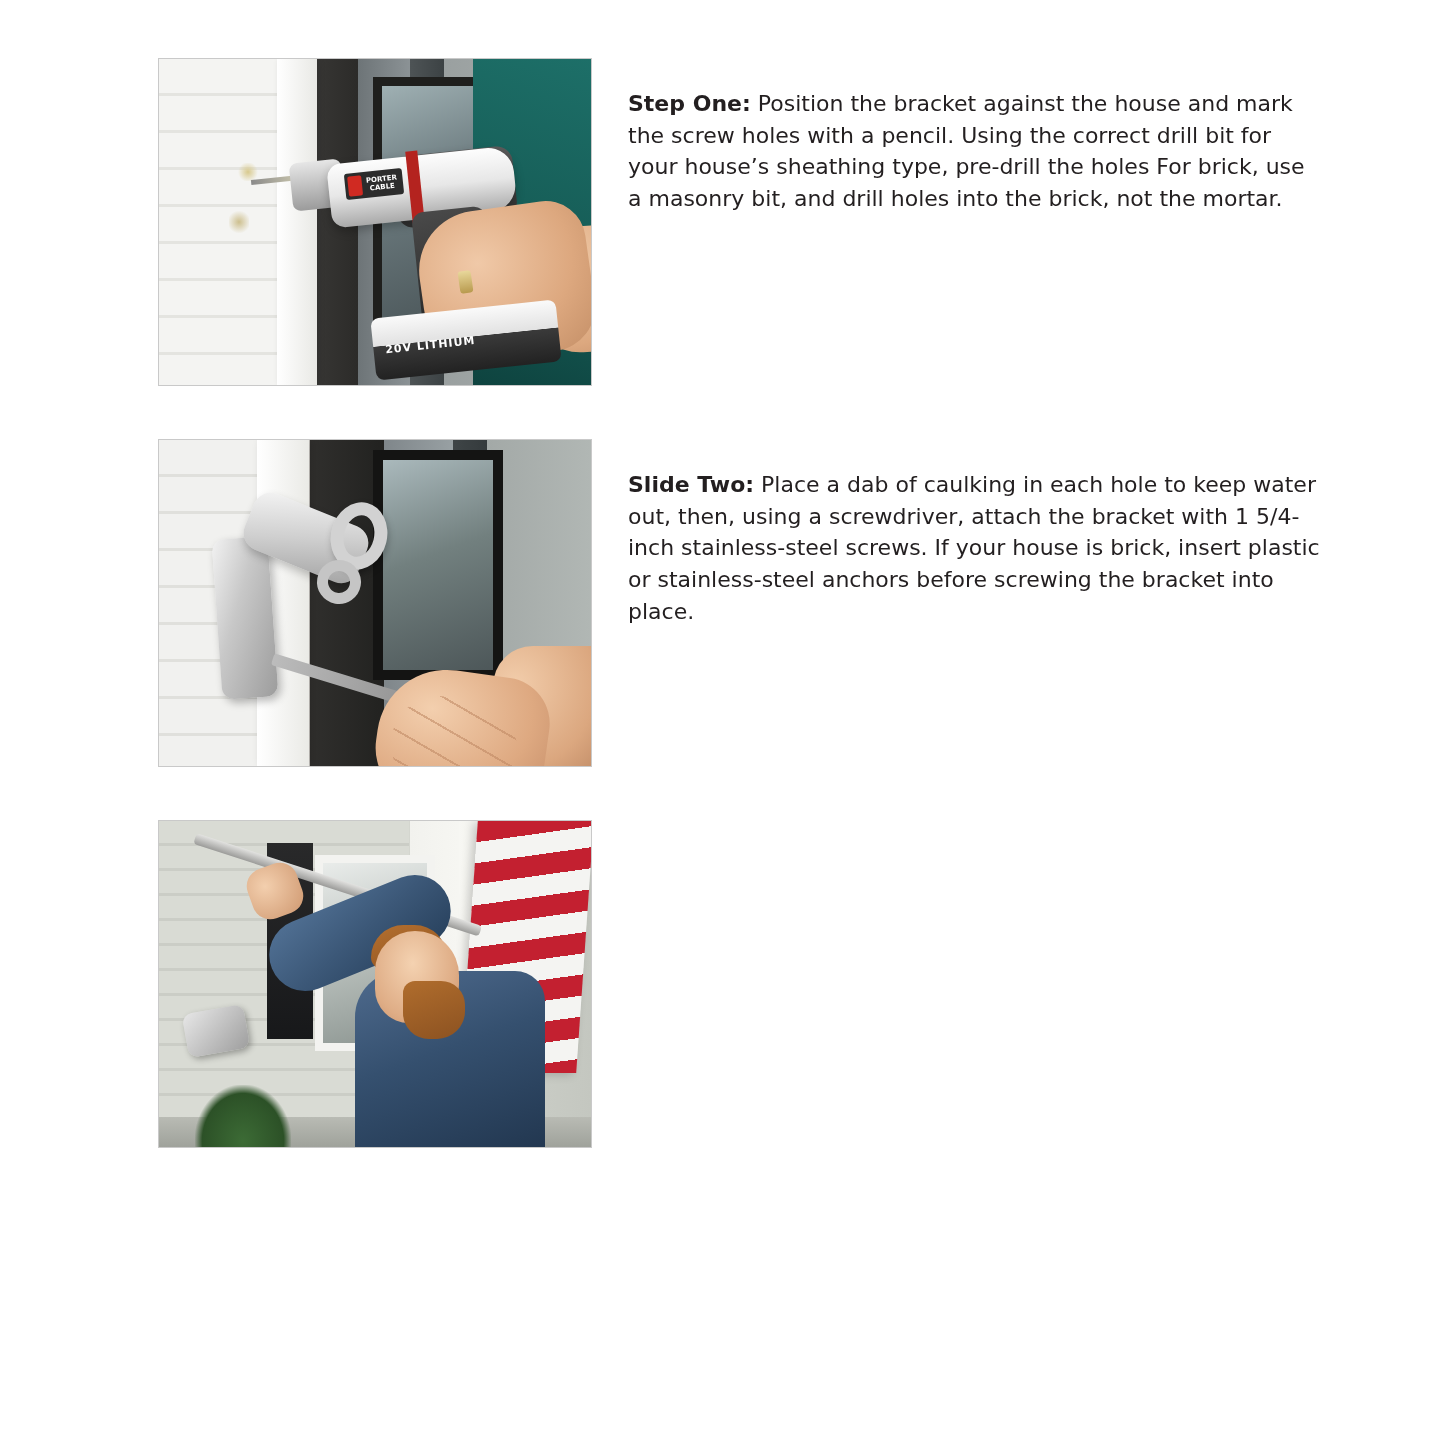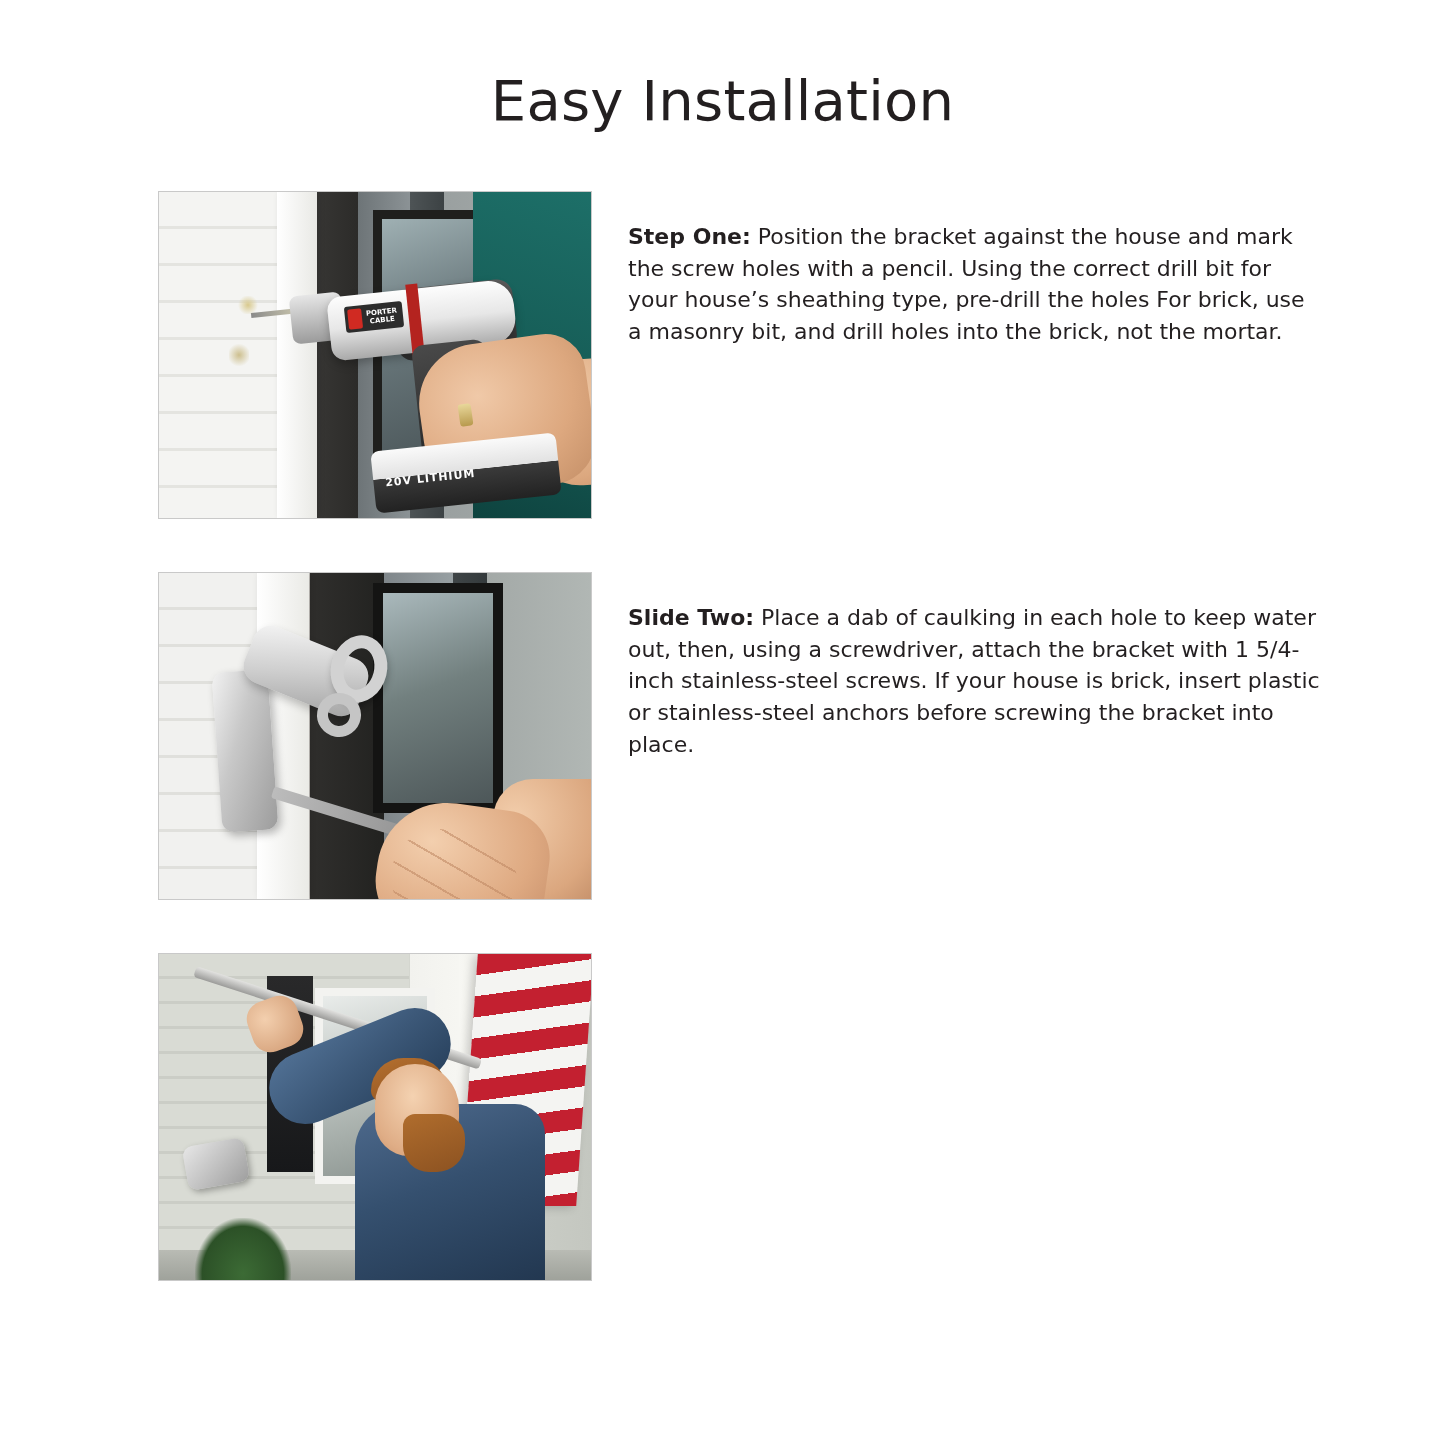--- a/index.html
+++ b/index.html
@@ -352,21 +352,20 @@
   .p3-plant {
     position:absolute; left:36px; bottom:0; width:96px; height:62px;
     background: radial-gradient(ellipse at 50% 90%, #3c6b35 0%, #2c5127 60%, rgba(44,81,39,0) 72%);
   }
 </style>
 </head>
 <body>
 
 <div class="page">
 
-  <h1 class="page-title">Easy Installation</h1>
 
   <div class="steps">
 
     <div class="step-row">
       <div class="photo-frame">
         <div class="p1-bg"></div>
         <div class="p1-siding"></div>
         <div class="p1-trim"></div>
         <div class="p1-window"></div>
         <div class="p1-windowbar"></div>

